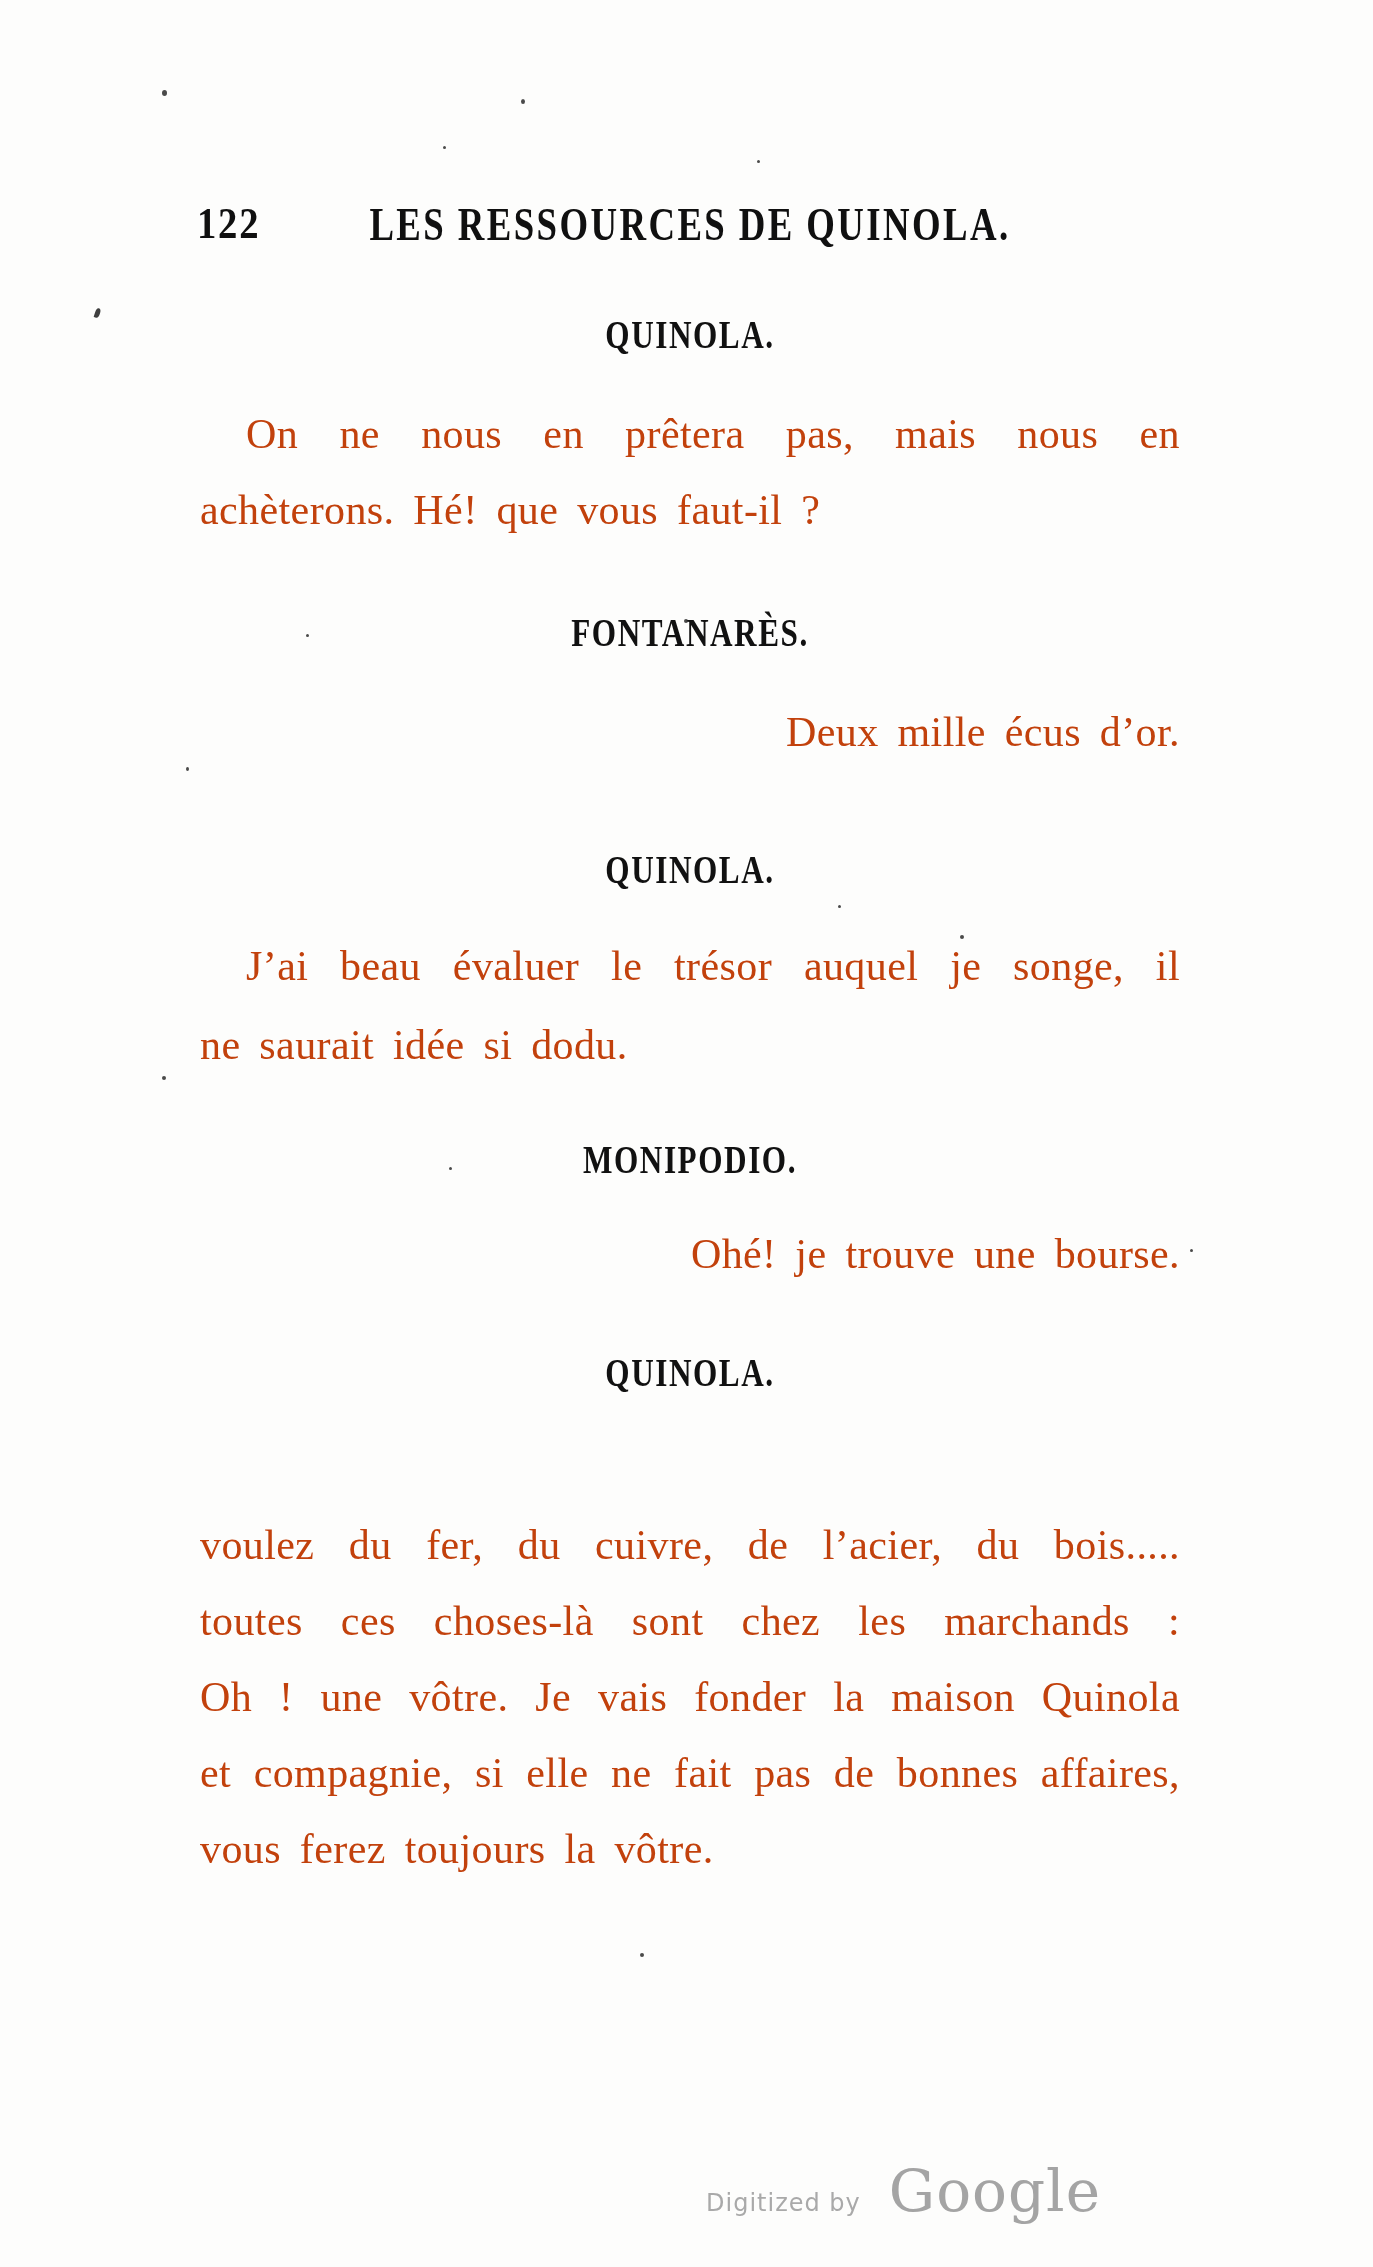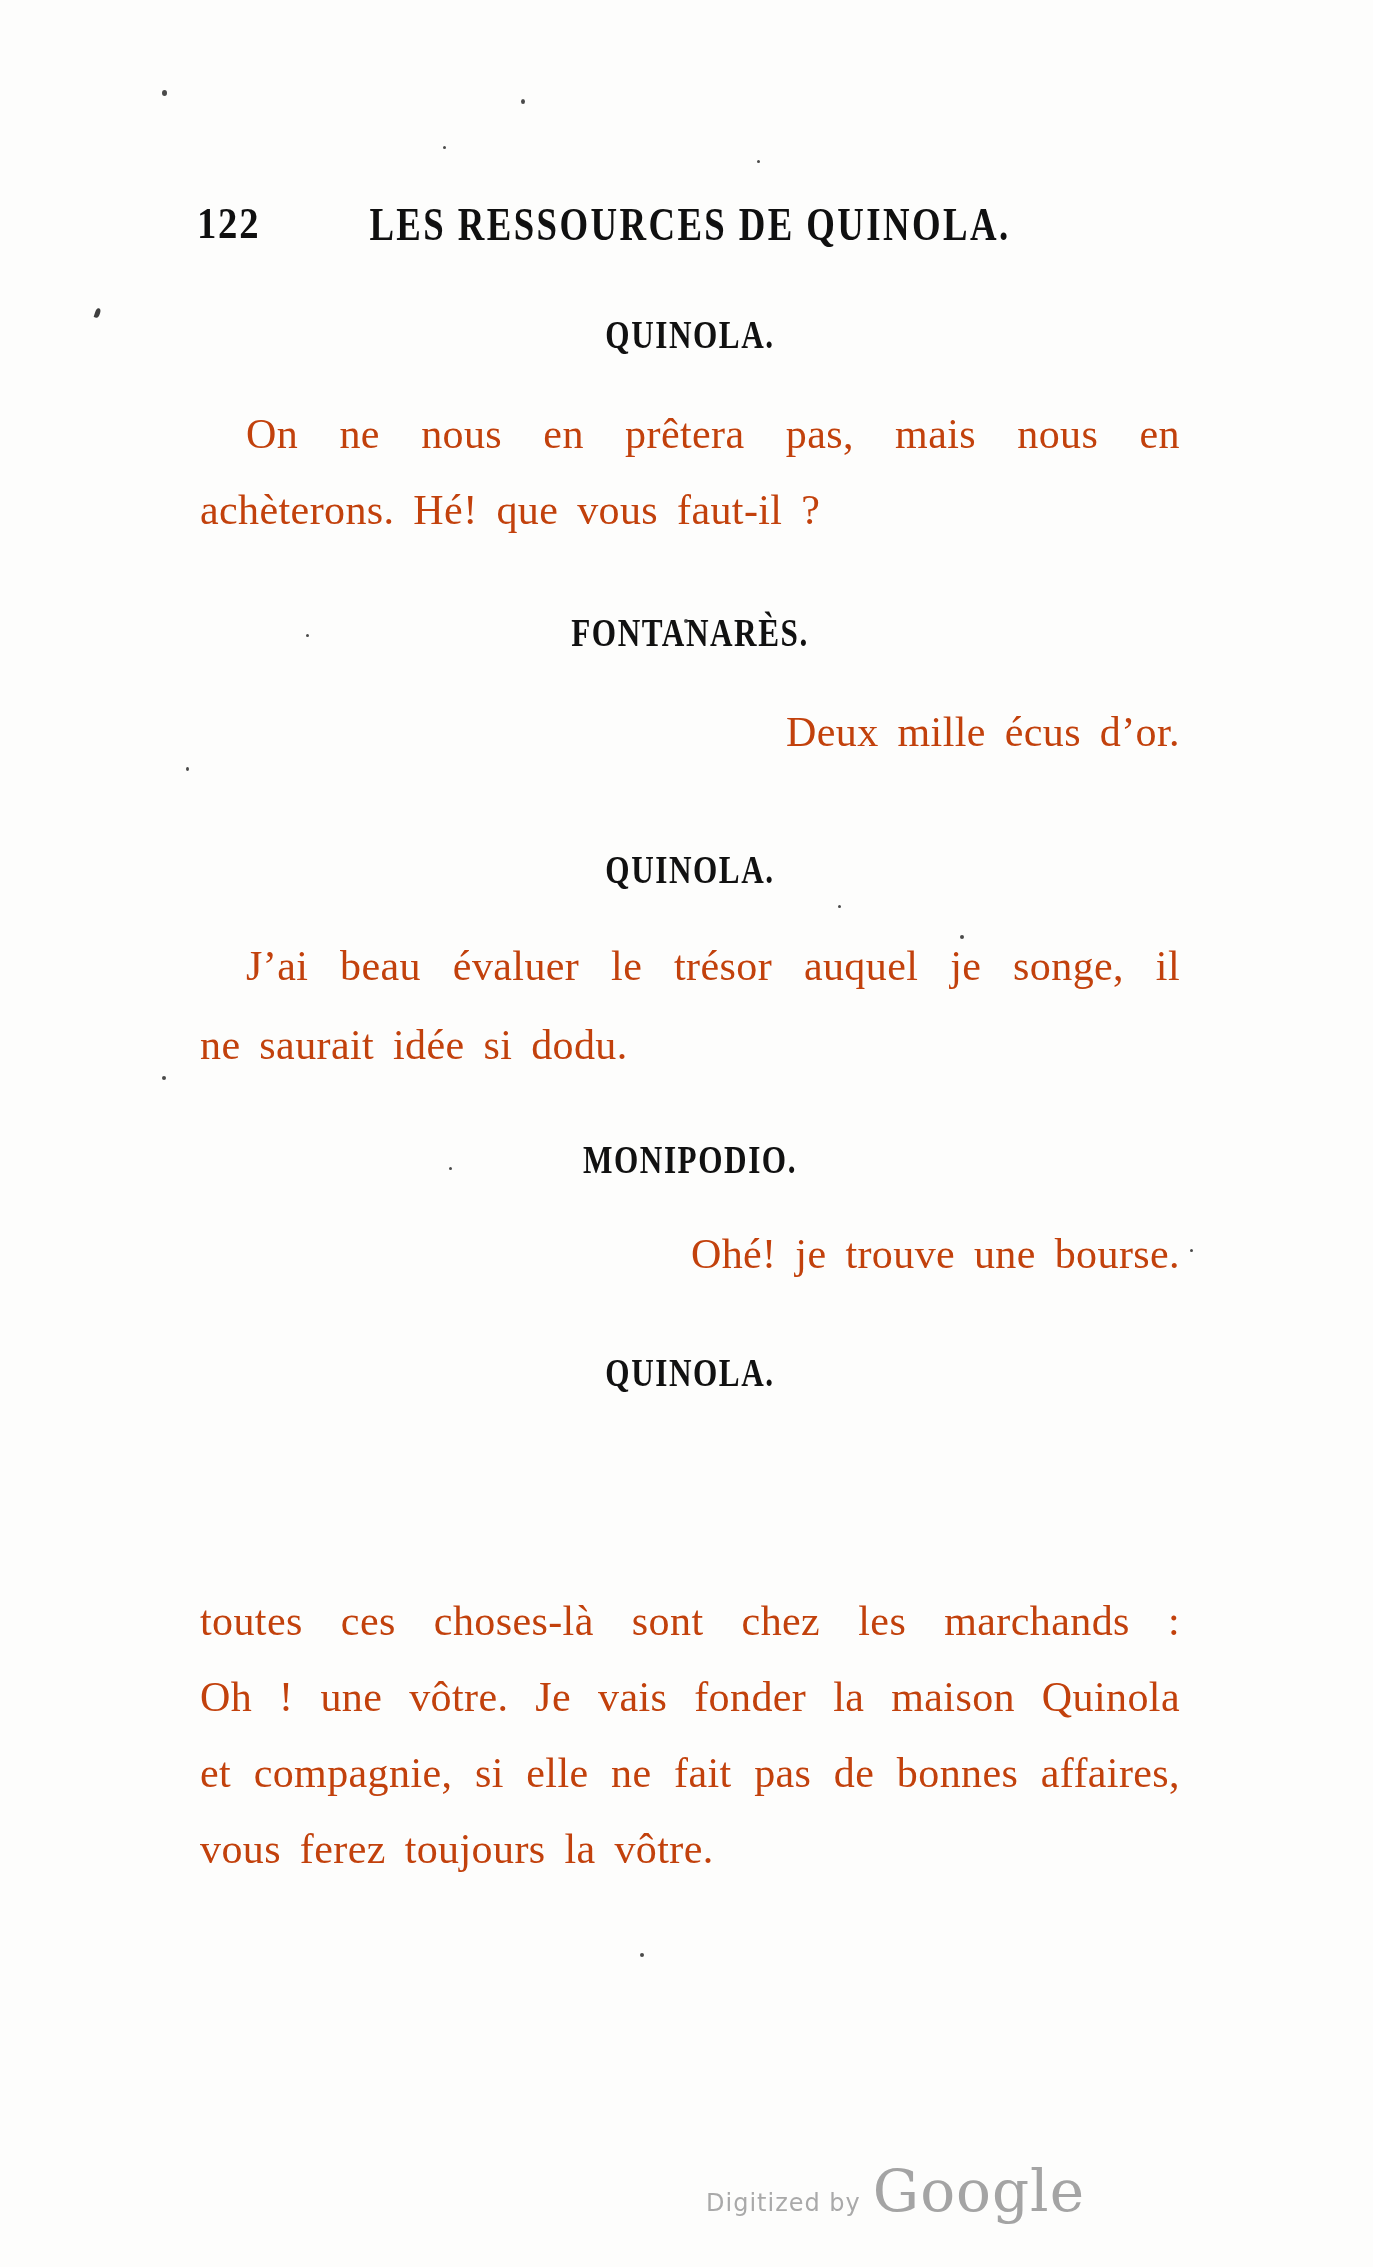--- a/index.html
+++ b/index.html
@@ -53,21 +53,21 @@
     text-align-last:justify;
     text-justify:inter-word;
     word-spacing:0;
     white-space:normal;
   }
   .indent{text-indent:46px;text-align:right;}
 
   
   .footer{
     position:absolute;left:706px;top:2162px;
-    display:flex;align-items:baseline;
+    display:flex;align-items:baseline;gap:16px;
   }
   .digitized{
     font:400 24px/1 "DejaVu Sans", sans-serif;
     color:#a9a9a9;letter-spacing:1px;margin-right:12px;
   }
   .google{
     font:400 58px/1 "DejaVu Serif", serif;
     color:#a4a4a4;letter-spacing:1px;
   }
 
@@ -94,20 +94,21 @@
   <div class="line indent" style="top:711px">Deux mille écus d’or.</div>
 
   <div class="speaker" style="top:850px">QUINOLA.</div>
   <div class="line just indent" style="top:945px">J’ai beau évaluer le trésor auquel je songe, il</div>
   <div class="line" style="top:1024px">ne saurait idée si dodu.</div>
 
   <div class="speaker" style="top:1140px">MONIPODIO.</div>
   <div class="line indent" style="top:1233px">Ohé! je trouve une bourse.</div>
 
   <div class="speaker" style="top:1353px">QUINOLA.</div>
+  <div class="line just" style="top:1524px">voulez du fer, du cuivre, de l’acier, du bois.....</div>
   <div class="line just" style="top:1600px">toutes ces choses-là sont chez les marchands :</div>
   <div class="line just" style="top:1676px">Oh ! une vôtre. Je vais fonder la maison Quinola</div>
   <div class="line just" style="top:1752px">et compagnie, si elle ne fait pas de bonnes affaires,</div>
   <div class="line" style="top:1828px">vous ferez toujours la vôtre.</div>
 
   <div class="speck" style="left:162px;top:90px;width:5px;height:6px"></div>
   <div class="speck" style="left:521px;top:99px;width:4px;height:5px"></div>
   <div class="speck" style="left:443px;top:146px;width:3px;height:3px"></div>
   <div class="speck" style="left:757px;top:160px;width:3px;height:3px"></div>
   <div class="speck comma" style="left:95px;top:308px;width:5px;height:10px"></div>

